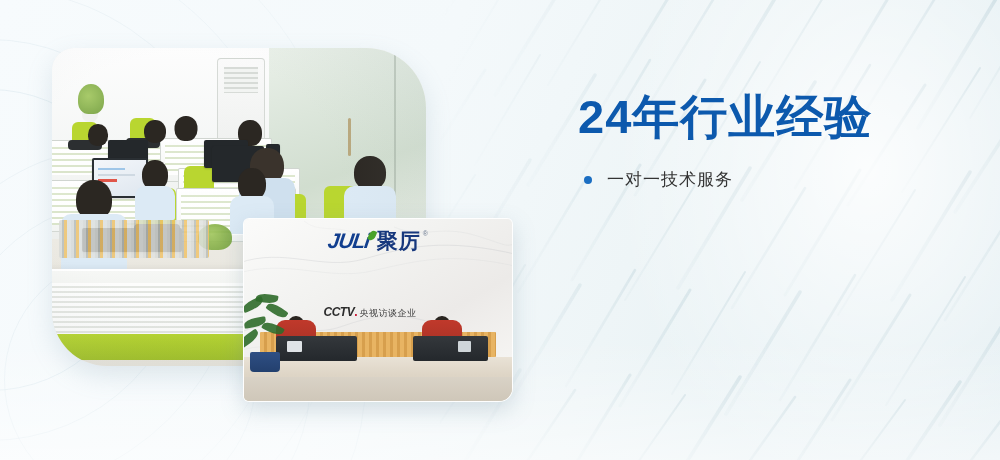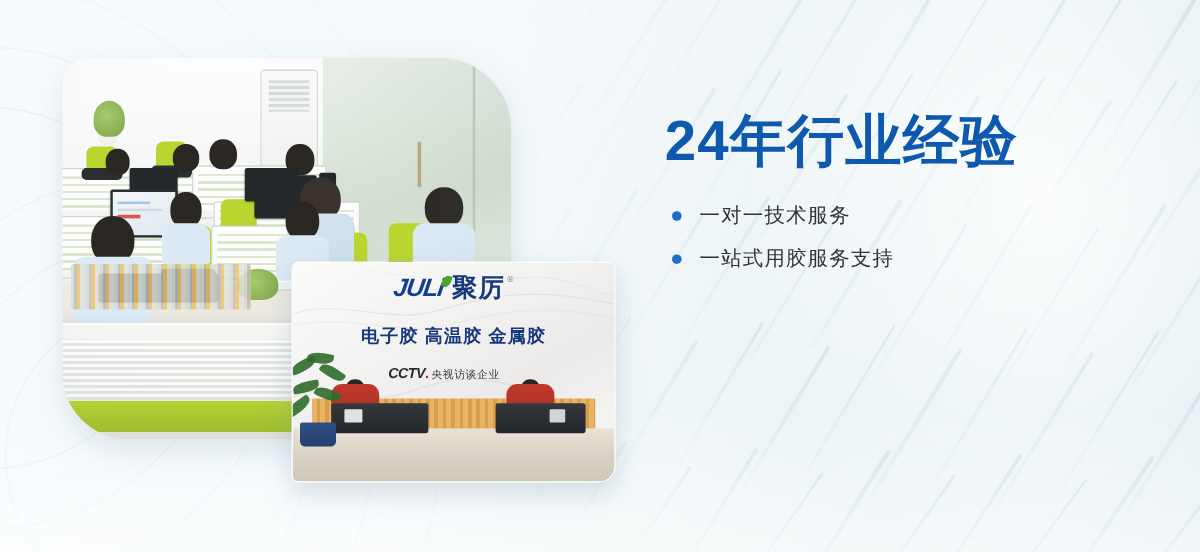--- a/index.html
+++ b/index.html
@@ -262,21 +262,21 @@
   }
   .rec-plant .lf{
     position:absolute;width:22px;height:9px;background:#2f6b2a;border-radius:60% 10% 60% 10%;opacity:.9;
   }
   .rec-plant .pot{
     position:absolute;left:8px;bottom:0;width:30px;height:20px;
     background:linear-gradient(180deg,#2f4f84,#23406e);border-radius:2px 2px 4px 4px;
   }
 
   
-  .text-block{position:absolute;left:554px;top:92px;width:400px;}
+  .text-block{position:absolute;left:578px;top:92px;width:400px;}
   .headline{
     font-size:47px;font-weight:bold;color:#0c59ad;letter-spacing:1px;
     line-height:1.08;margin:0;white-space:nowrap;
   }
   .bullets{list-style:none;margin:26px 0 0 6px;padding:0;}
   .bullets li{
     display:flex;align-items:center;
     font-size:17px;color:#333333;letter-spacing:1px;
     margin-bottom:14px;line-height:1.3;
   }
@@ -479,21 +479,20 @@
         <path d="M150 8 C 178 20, 196 6, 230 16 S 262 30, 275 22" stroke-width="0.8" stroke-opacity=".3"></path>
         <path d="M-5 132 C 30 120, 58 138, 92 128" stroke-width="0.7" stroke-opacity=".28"></path>
         <path d="M60 2 C 74 14, 92 6, 110 14" stroke-width="0.6" stroke-opacity=".25"></path>
       </g>
     </svg>
 
     <div class="rec-logo">
       <span class="juli">JULi</span><span class="leaf"></span><span class="cn">聚厉</span><span class="reg">®</span>
     </div>
 
-    <div class="rec-slogan">电子胶 高温胶 金属胶</div>
 
     <div class="rec-cctv">
       <span class="c1">CCTV</span><span class="dot">.</span><span class="c2">央视访谈企业</span>
     </div>
 
     <div class="rec-desk"></div>
     <div class="rec-desk-wood"></div>
     <div class="rec-floor"></div>
 
     <div class="rec-person" style="left:52px;">
@@ -527,20 +526,16 @@
     </div>
   </div>
 
   <div class="text-block">
     <h1 class="headline">24年行业经验</h1>
     <ul class="bullets">
       <li>
         <span class="dot"></span>
         <span>一对一技术服务</span>
       </li>
-      <li>
-        <span class="dot"></span>
-        <span>一站式用胶服务支持</span>
-      </li>
     </ul>
   </div>
 
 </div>
 
 </body></html>

